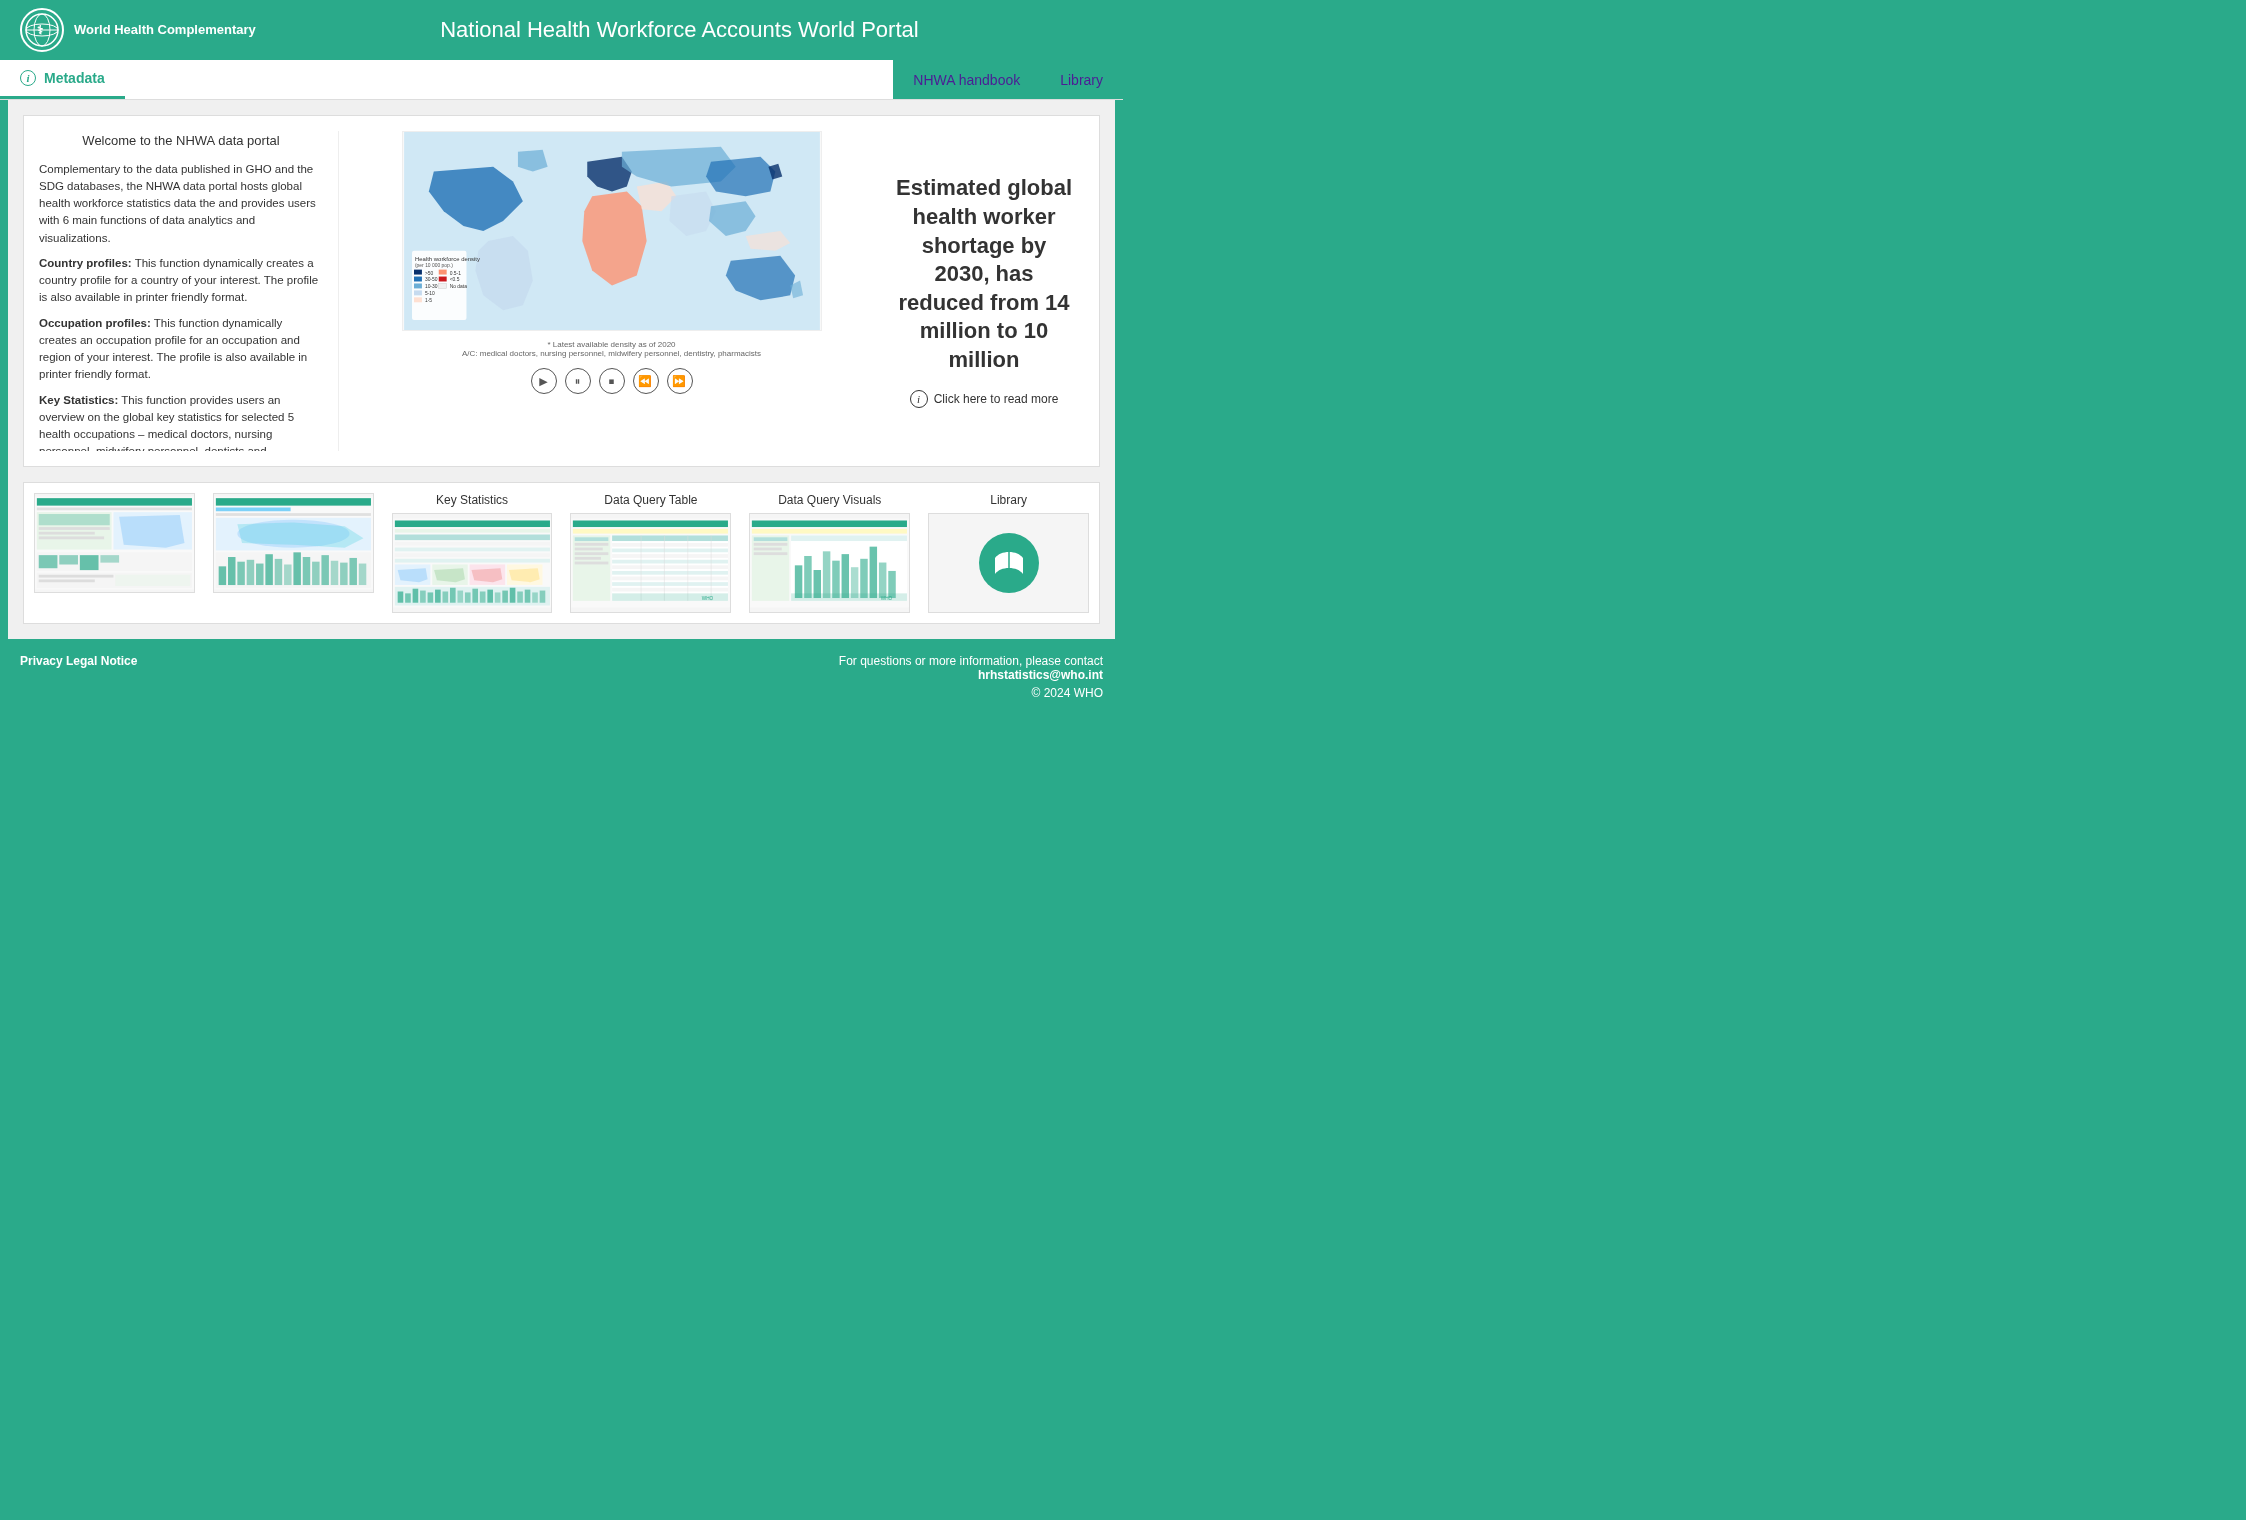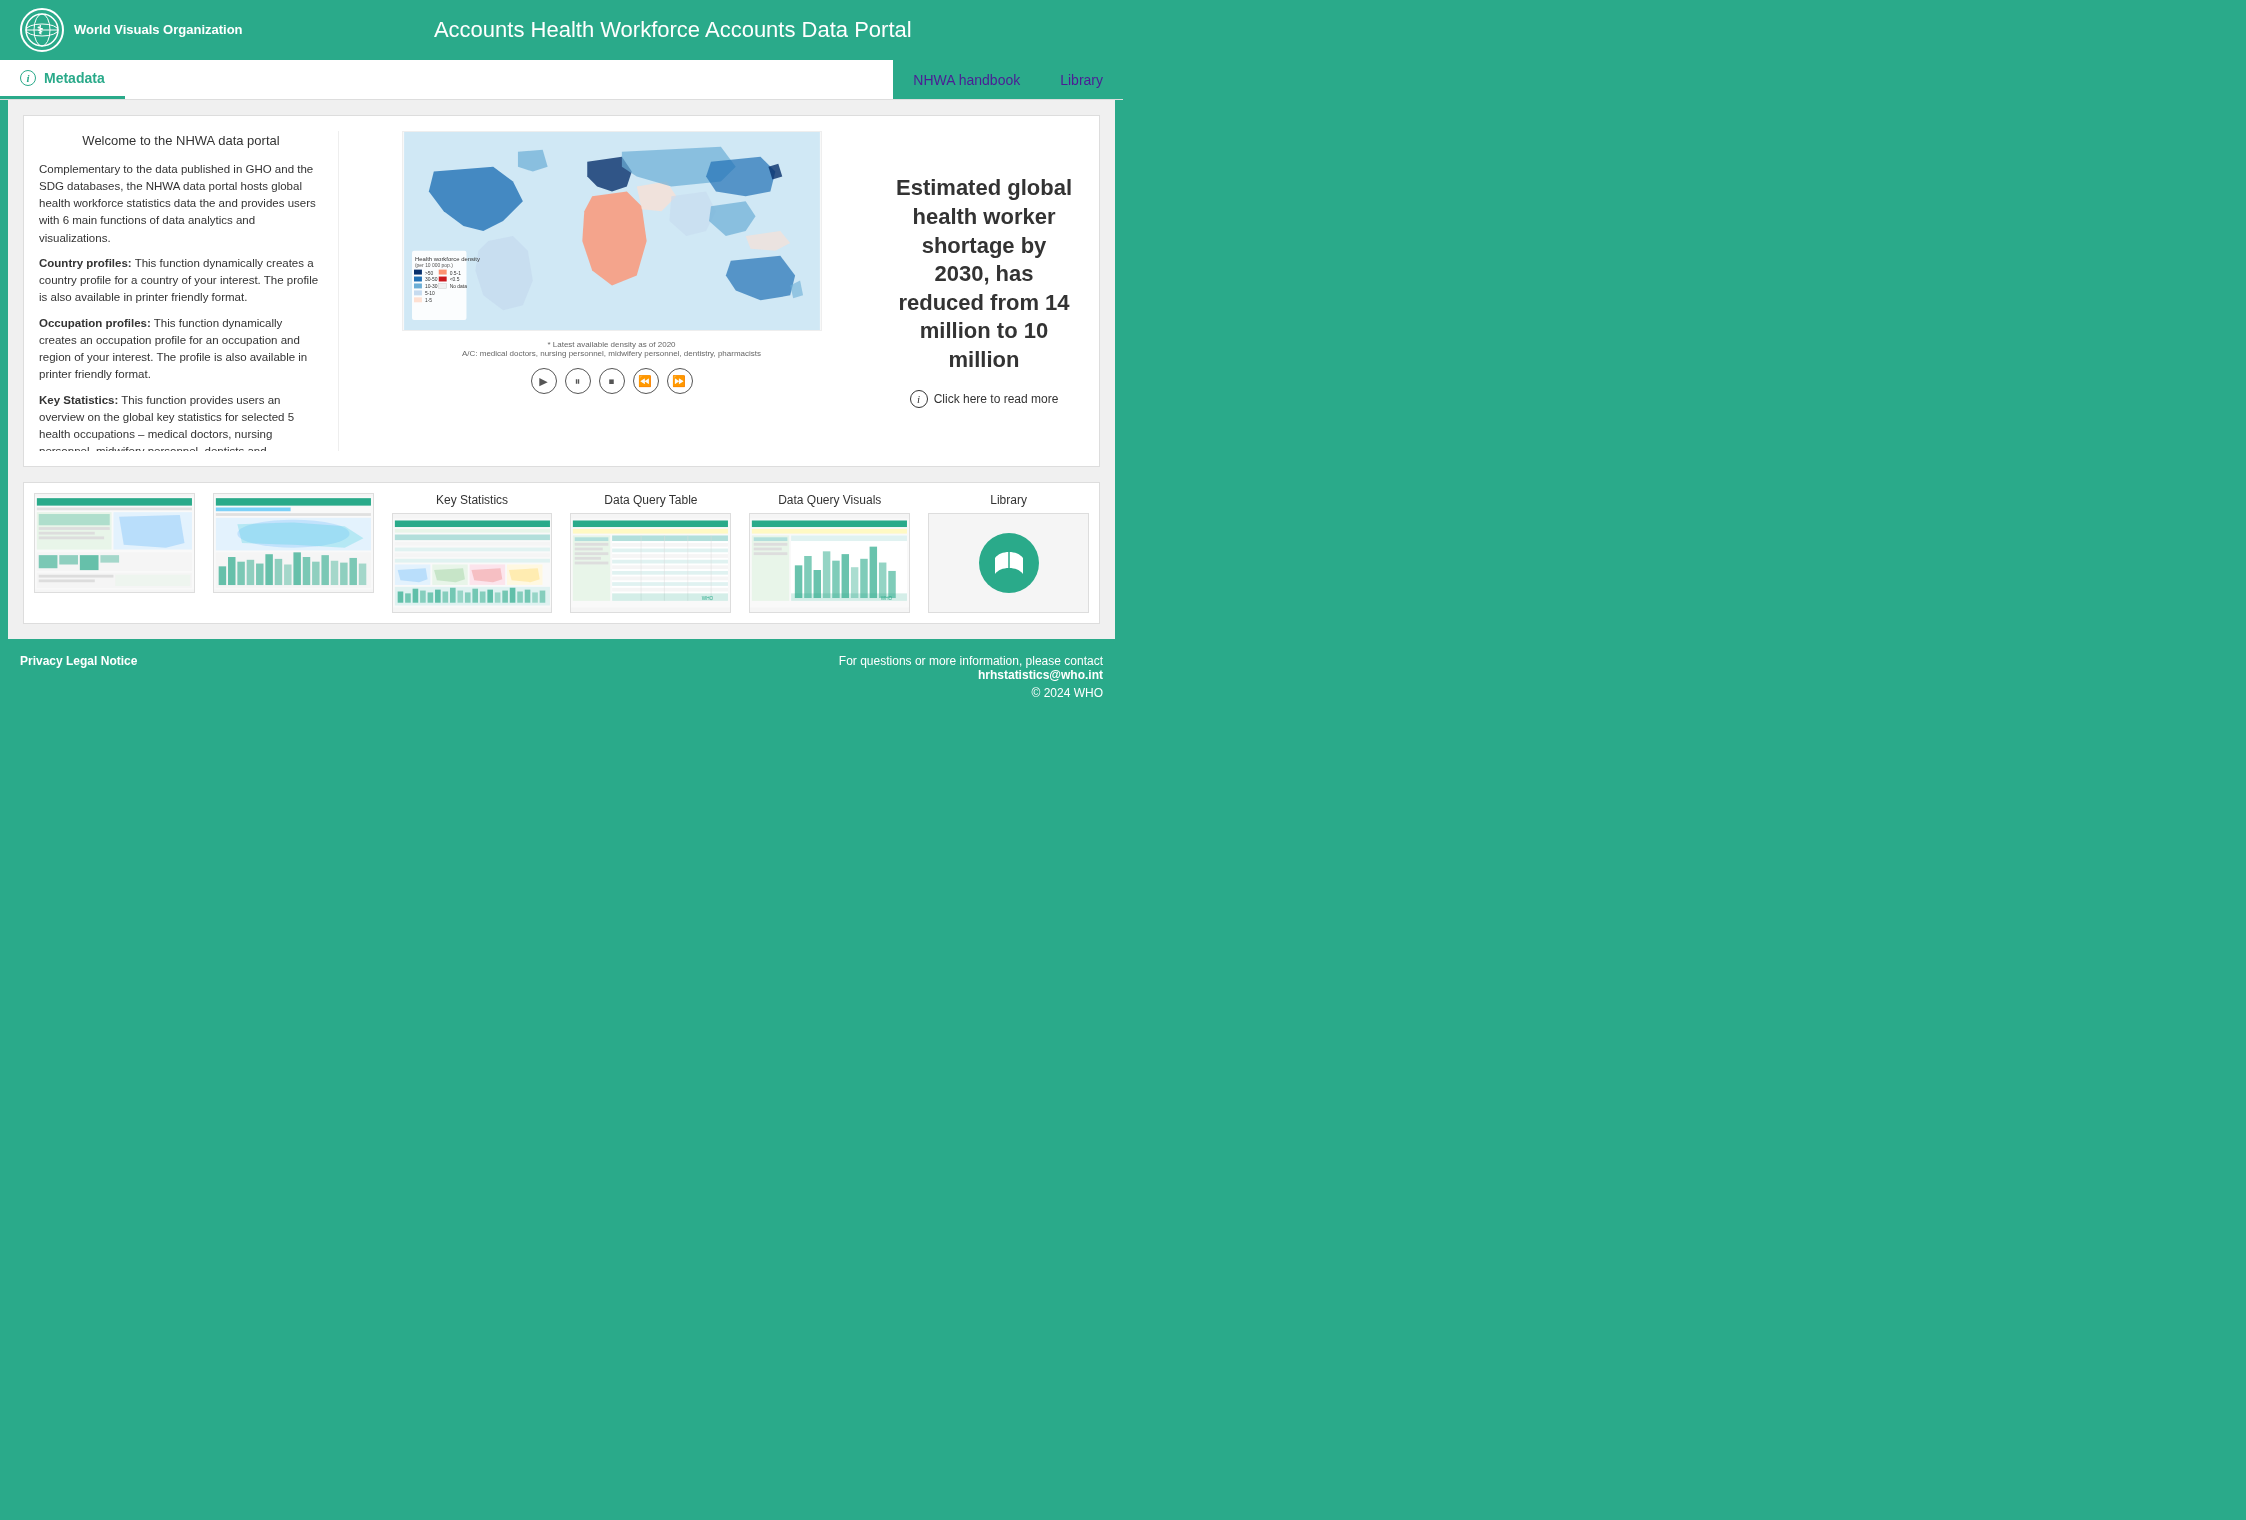--- a/index.html
+++ b/index.html
@@ -297,23 +297,23 @@
       <svg width="36" height="36" viewBox="0 0 36 36">
         <circle cx="18" cy="18" r="16" fill="none" stroke="white" stroke-width="1.5"></circle>
 
         <ellipse cx="18" cy="18" rx="8" ry="16" fill="none" stroke="white" stroke-width="1"></ellipse>
         <line x1="2" y1="18" x2="34" y2="18" stroke="white" stroke-width="1"></line>
         <ellipse cx="18" cy="18" rx="16" ry="6" fill="none" stroke="white" stroke-width="1"></ellipse>
 
         <text x="13" y="22" fill="white" font-size="12" font-weight="bold">⚕</text>
       </svg>
     </div>
-    <div class="who-logo-text">World Visuals Organization</div>
+    <div class="who-logo-text">World Health Complementary</div>
   </div>
-  <div class="header-title">Accounts Health Workforce Accounts Data Portal</div>
+  <div class="header-title">National Health Workforce Accounts World Portal</div>
 </div>
 
 <div class="nav-bar">
   <div class="nav-tab active">
     <span style="width:16px;height:16px;border-radius:50%;border:1.5px solid #2aaa8a;display:inline-flex;align-items:center;justify-content:center;font-size:11px;font-style:italic;font-family:serif;color:#2aaa8a;">i</span>
     <span>Metadata</span>
   </div>
   <div class="nav-tab-right">
     <div class="nav-tab">
       <span>NHWA handbook</span>

